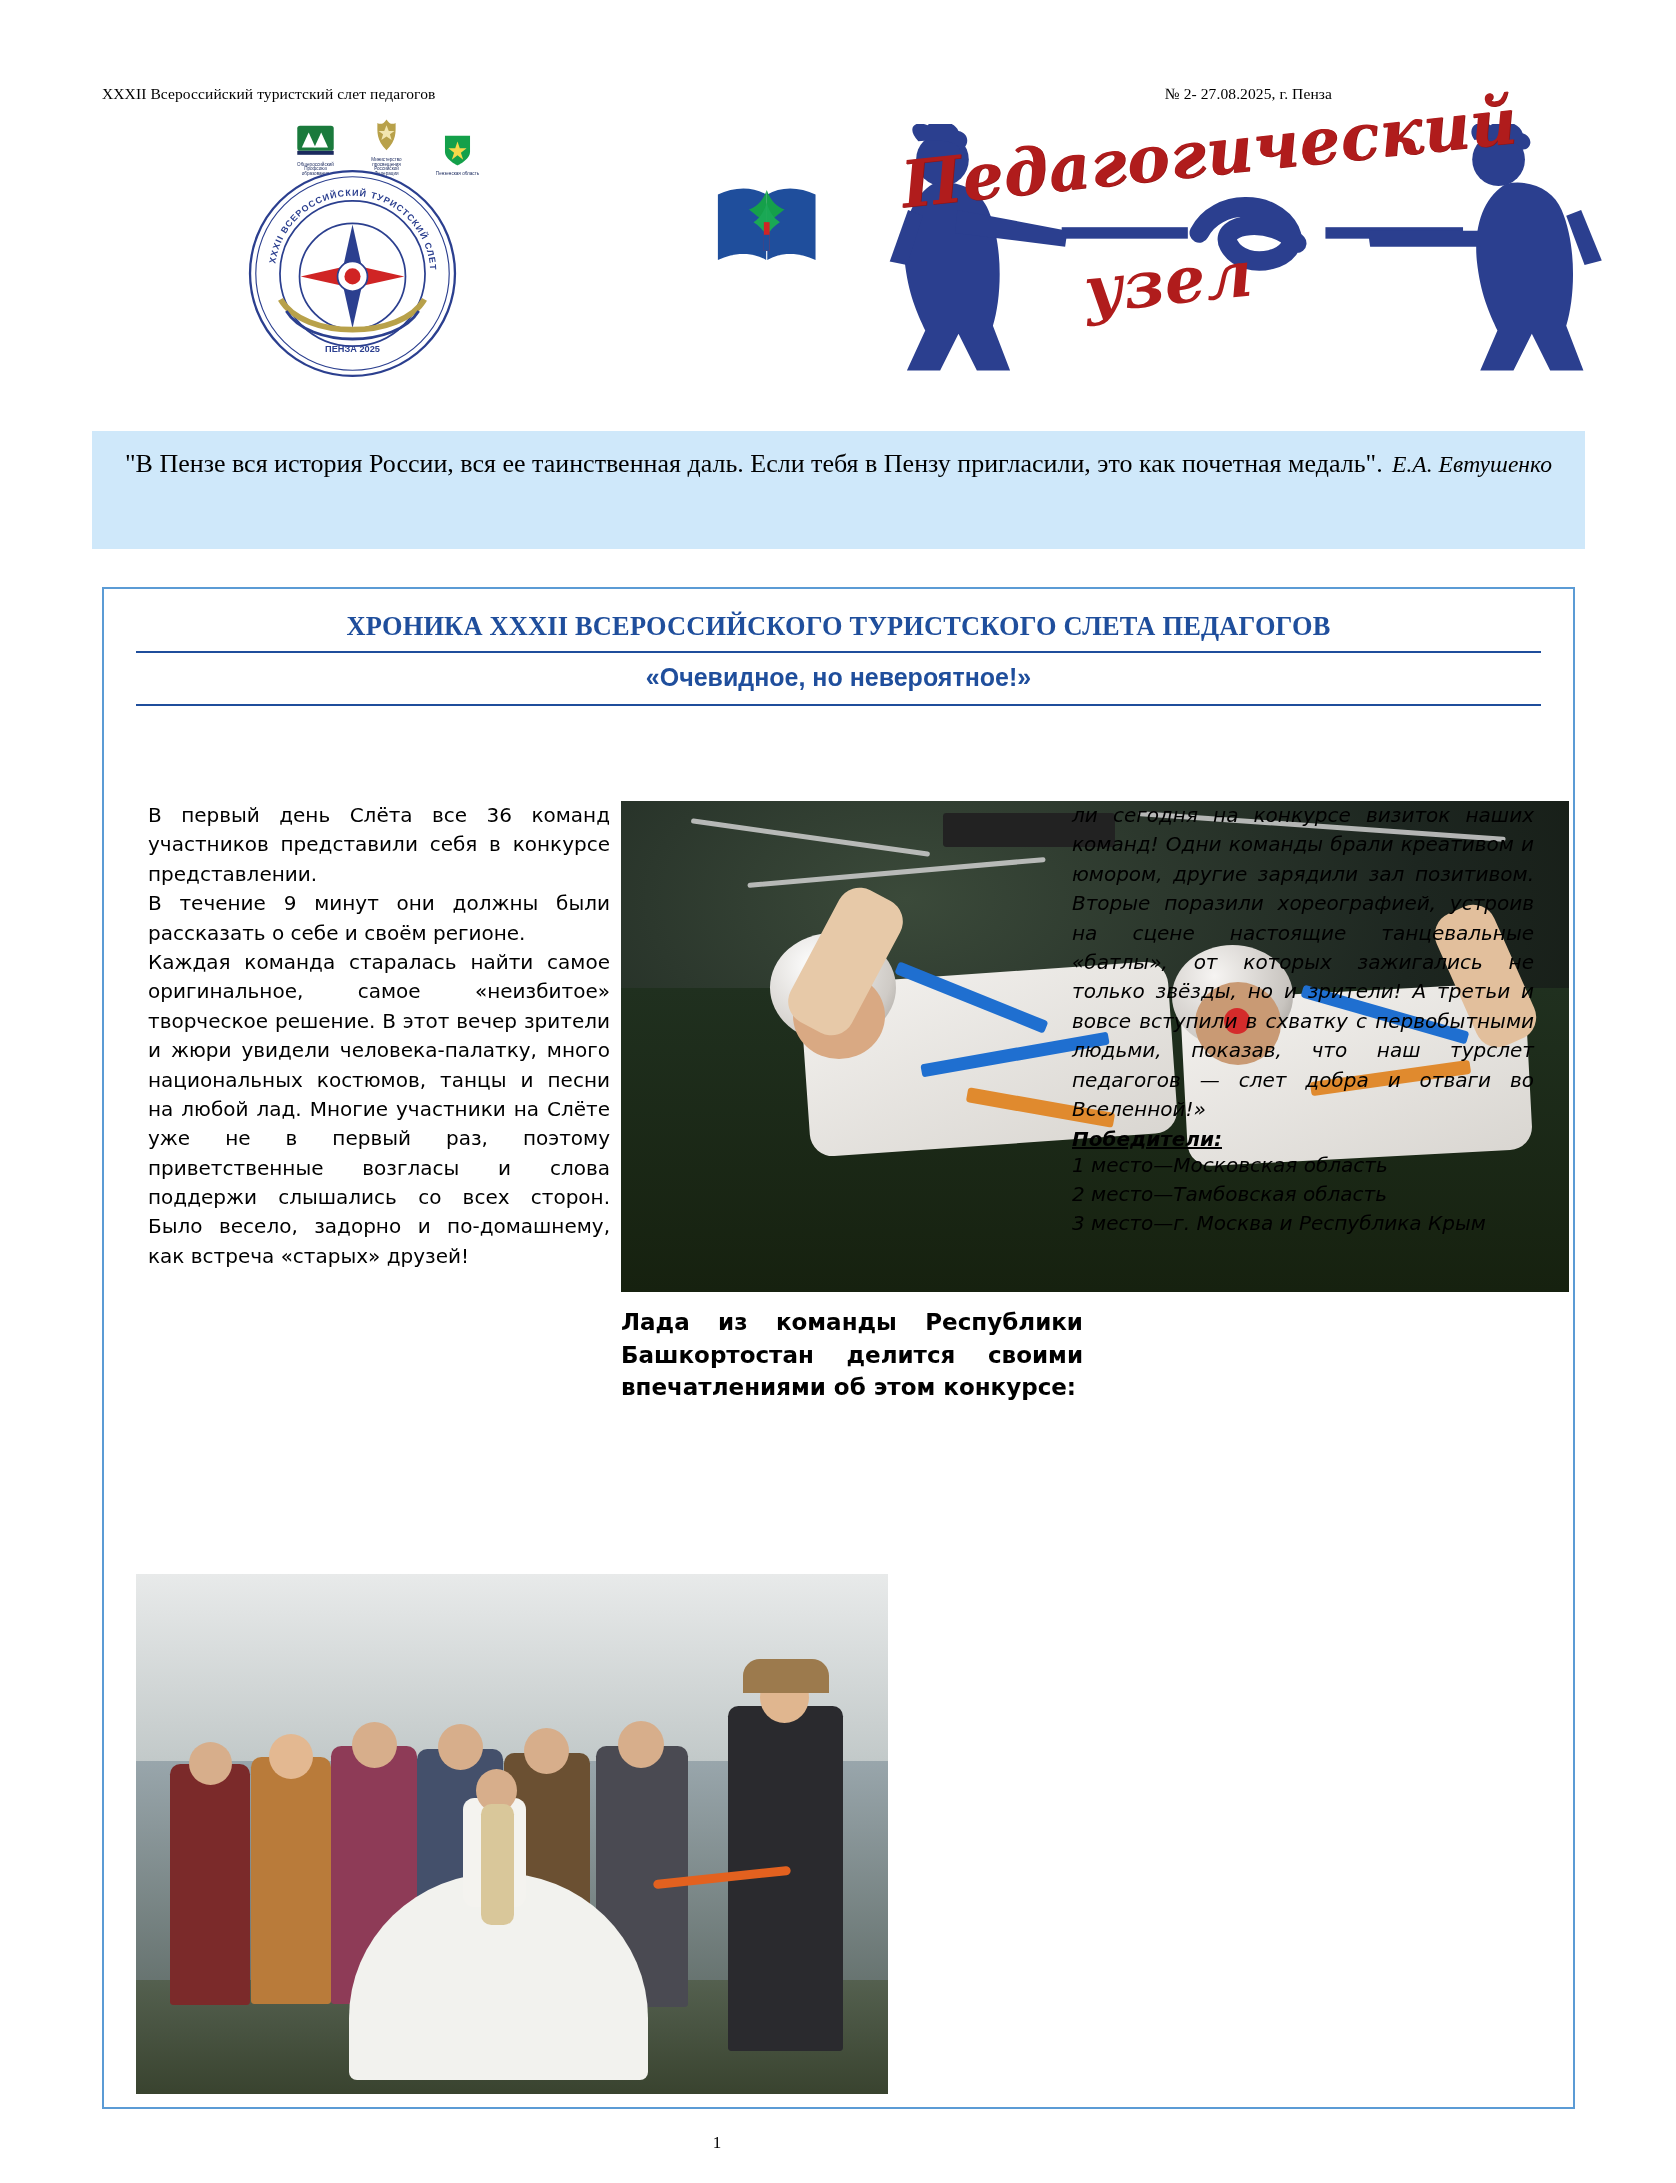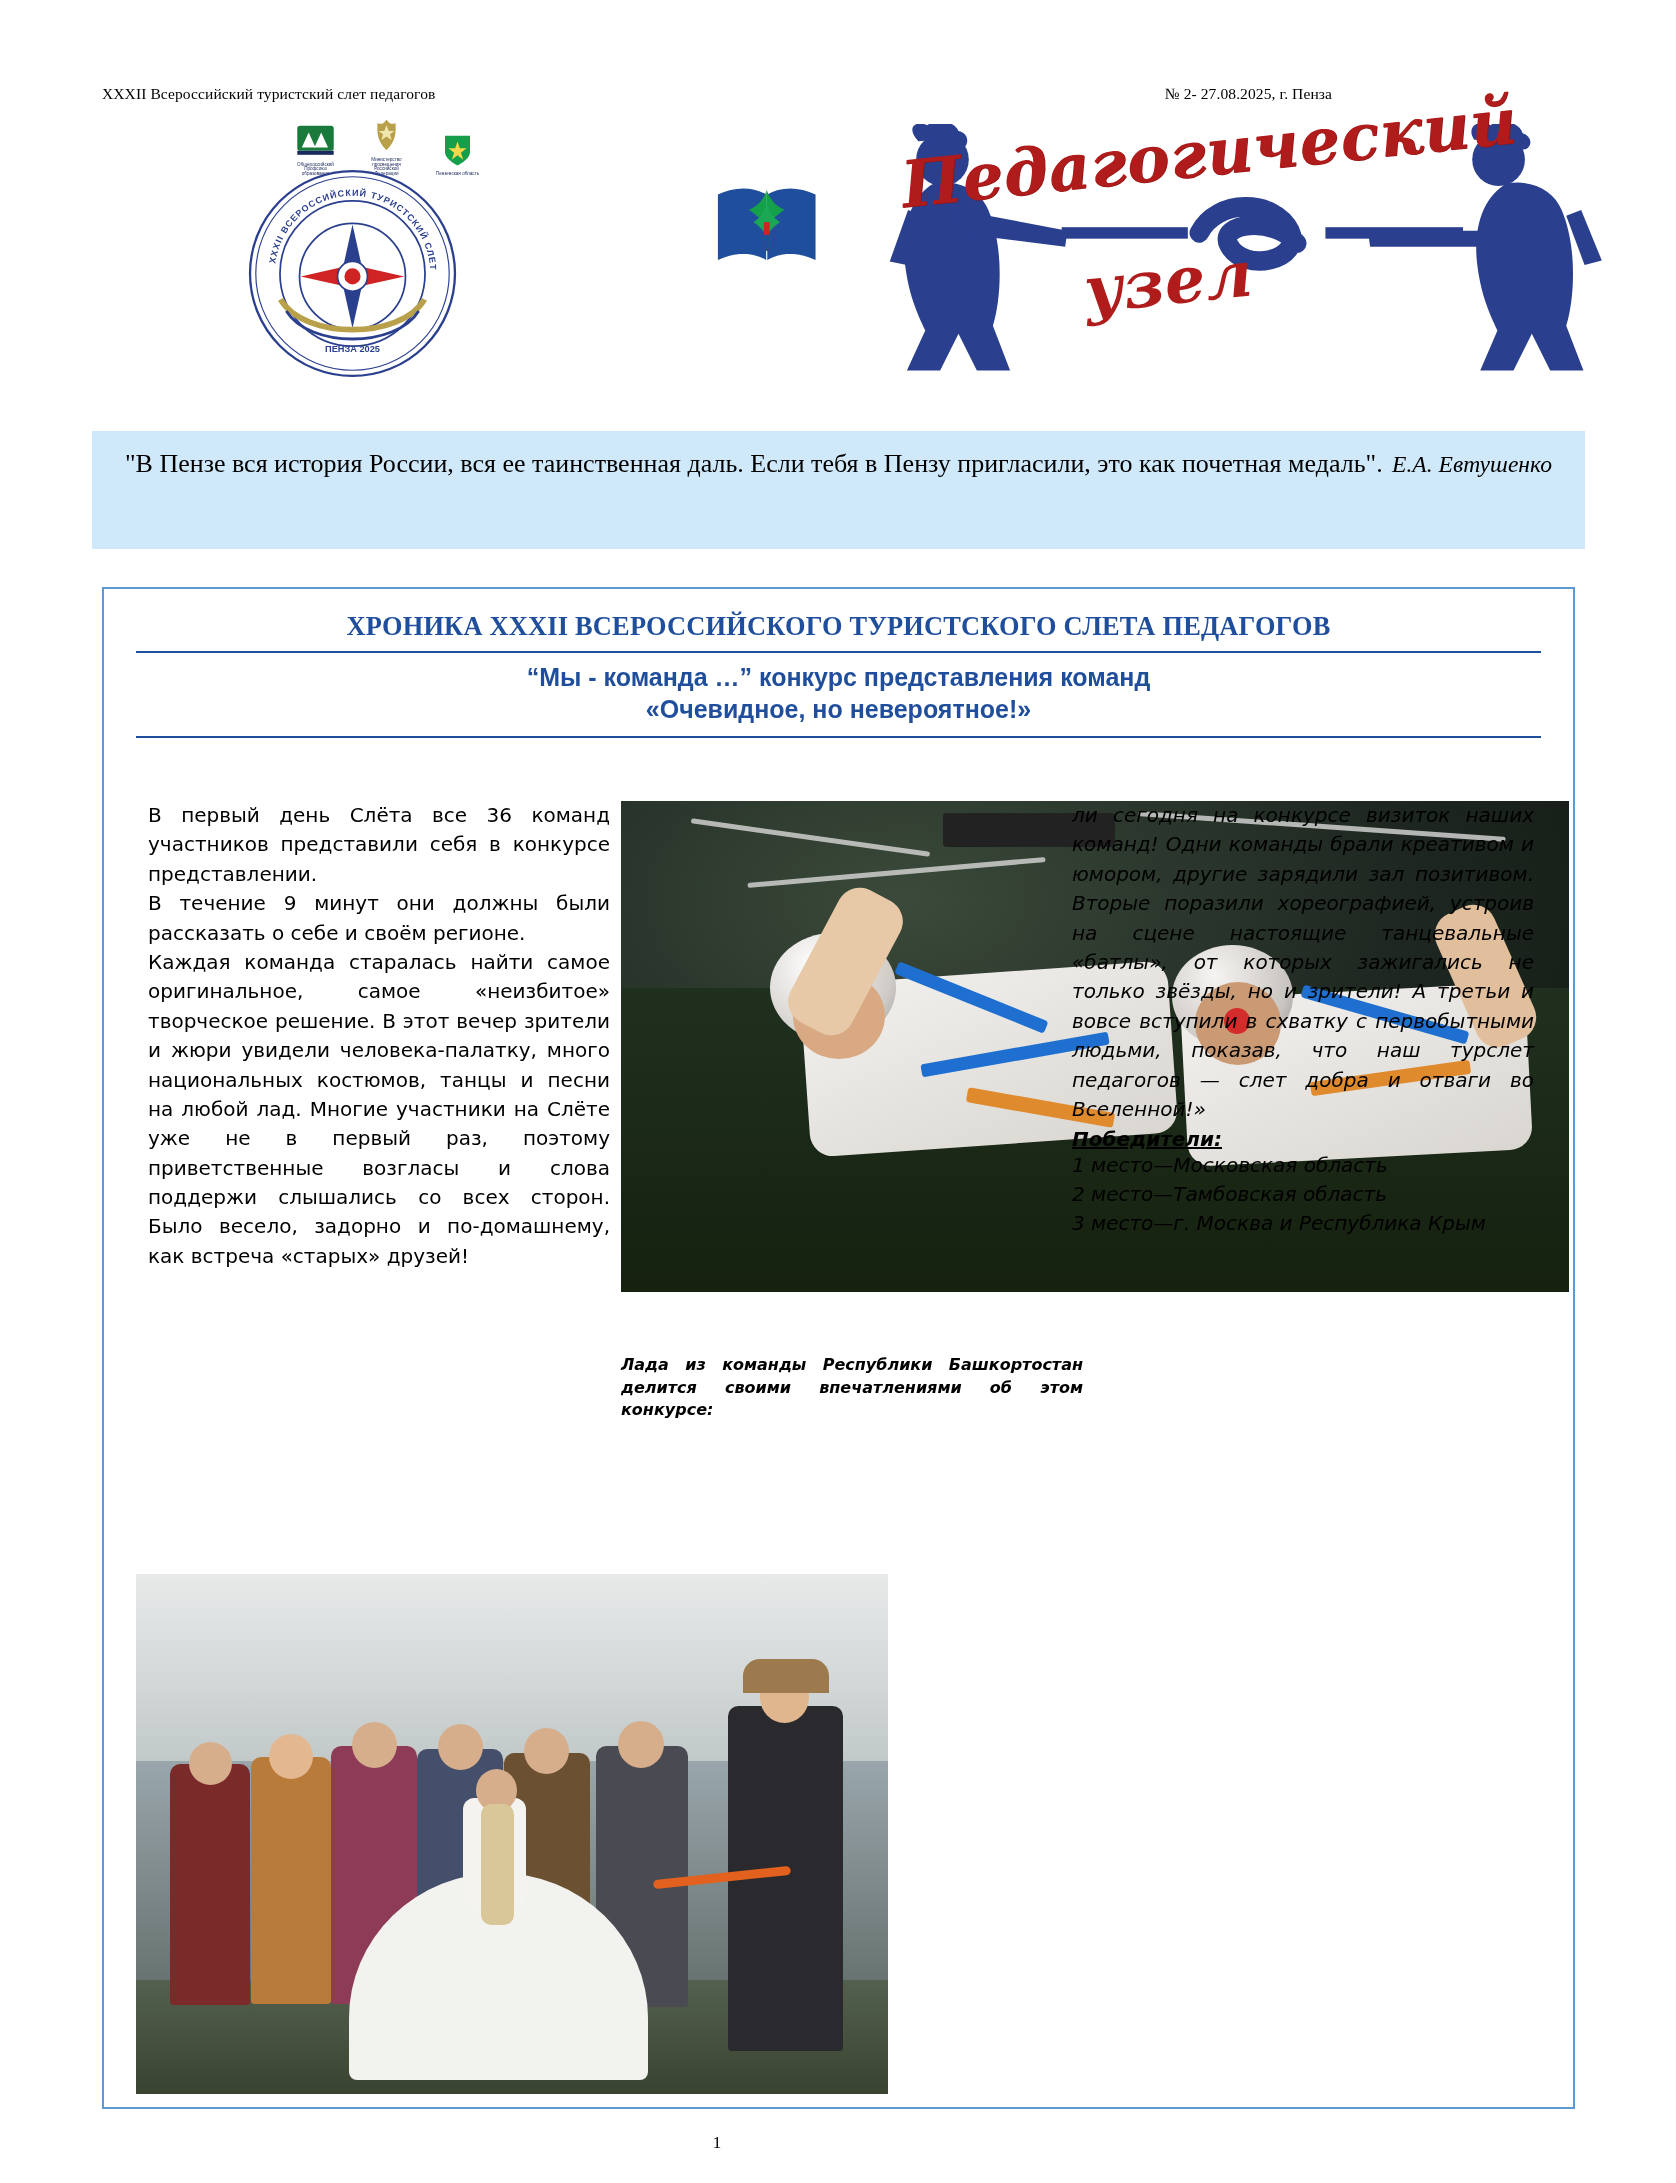--- a/index.html
+++ b/index.html
@@ -249,27 +249,25 @@
   }
 
   .caption-col {
     position: absolute;
     left: 485px;
     top: 505px;
     width: 462px;
   }
   .caption-text {
     font-family: "DejaVu Sans", sans-serif;
-    font-style: italic;
     font-weight: bold;
-    font-size: 16px;
+    font-size: 23px;
     line-height: 1.42;
     text-align: justify;
     color: #000;
-    margin-top: 48px;
   }
   .quote-body {
     font-family: "DejaVu Sans", sans-serif;
     font-style: italic;
     font-size: 20px;
     line-height: 1.47;
     text-align: justify;
     color: #000;
     margin-top: 3.4px;
   }
@@ -505,21 +503,20 @@
   <div class="quote-bar">
     <div class="quote-text">"В Пензе вся история России, вся ее таинственная даль. Если тебя в Пензу пригласили, это как почетная медаль".</div>
     <div class="quote-author">Е.А. Евтушенко</div>
   </div>
 
   <div class="article-box">
     <div class="inner-pad">
 
       <div class="headline">ХРОНИКА XXXII ВСЕРОССИЙСКОГО ТУРИСТСКОГО СЛЕТА ПЕДАГОГОВ</div>
       <div class="rule"></div>
-      <div class="subhead">“Мы - команда …” конкурс представления команд</div>
       <div class="subhead">«Очевидное, но невероятное!»</div>
       <div class="rule2"></div>
 
       <div class="cols">
 
         <div class="col col1">
           <div class="body-text">В первый день Слёта все 36 команд участников представили себя в конкурсе представлении.</div>
           <div class="body-text">В течение 9 минут они должны были рассказать о себе и своём регионе.</div>
           <div class="body-text">Каждая команда старалась найти самое оригинальное, самое «неизбитое» творческое решение. В этот вечер зрители и жюри увидели человека-палатку, много национальных костюмов, танцы и песни на любой лад. Многие участники на Слёте уже не в первый раз, поэтому приветственные возгласы и слова поддержи слышались со всех сторон. Было весело, задорно и по-домашнему, как встреча «старых» друзей!</div>
         </div>

